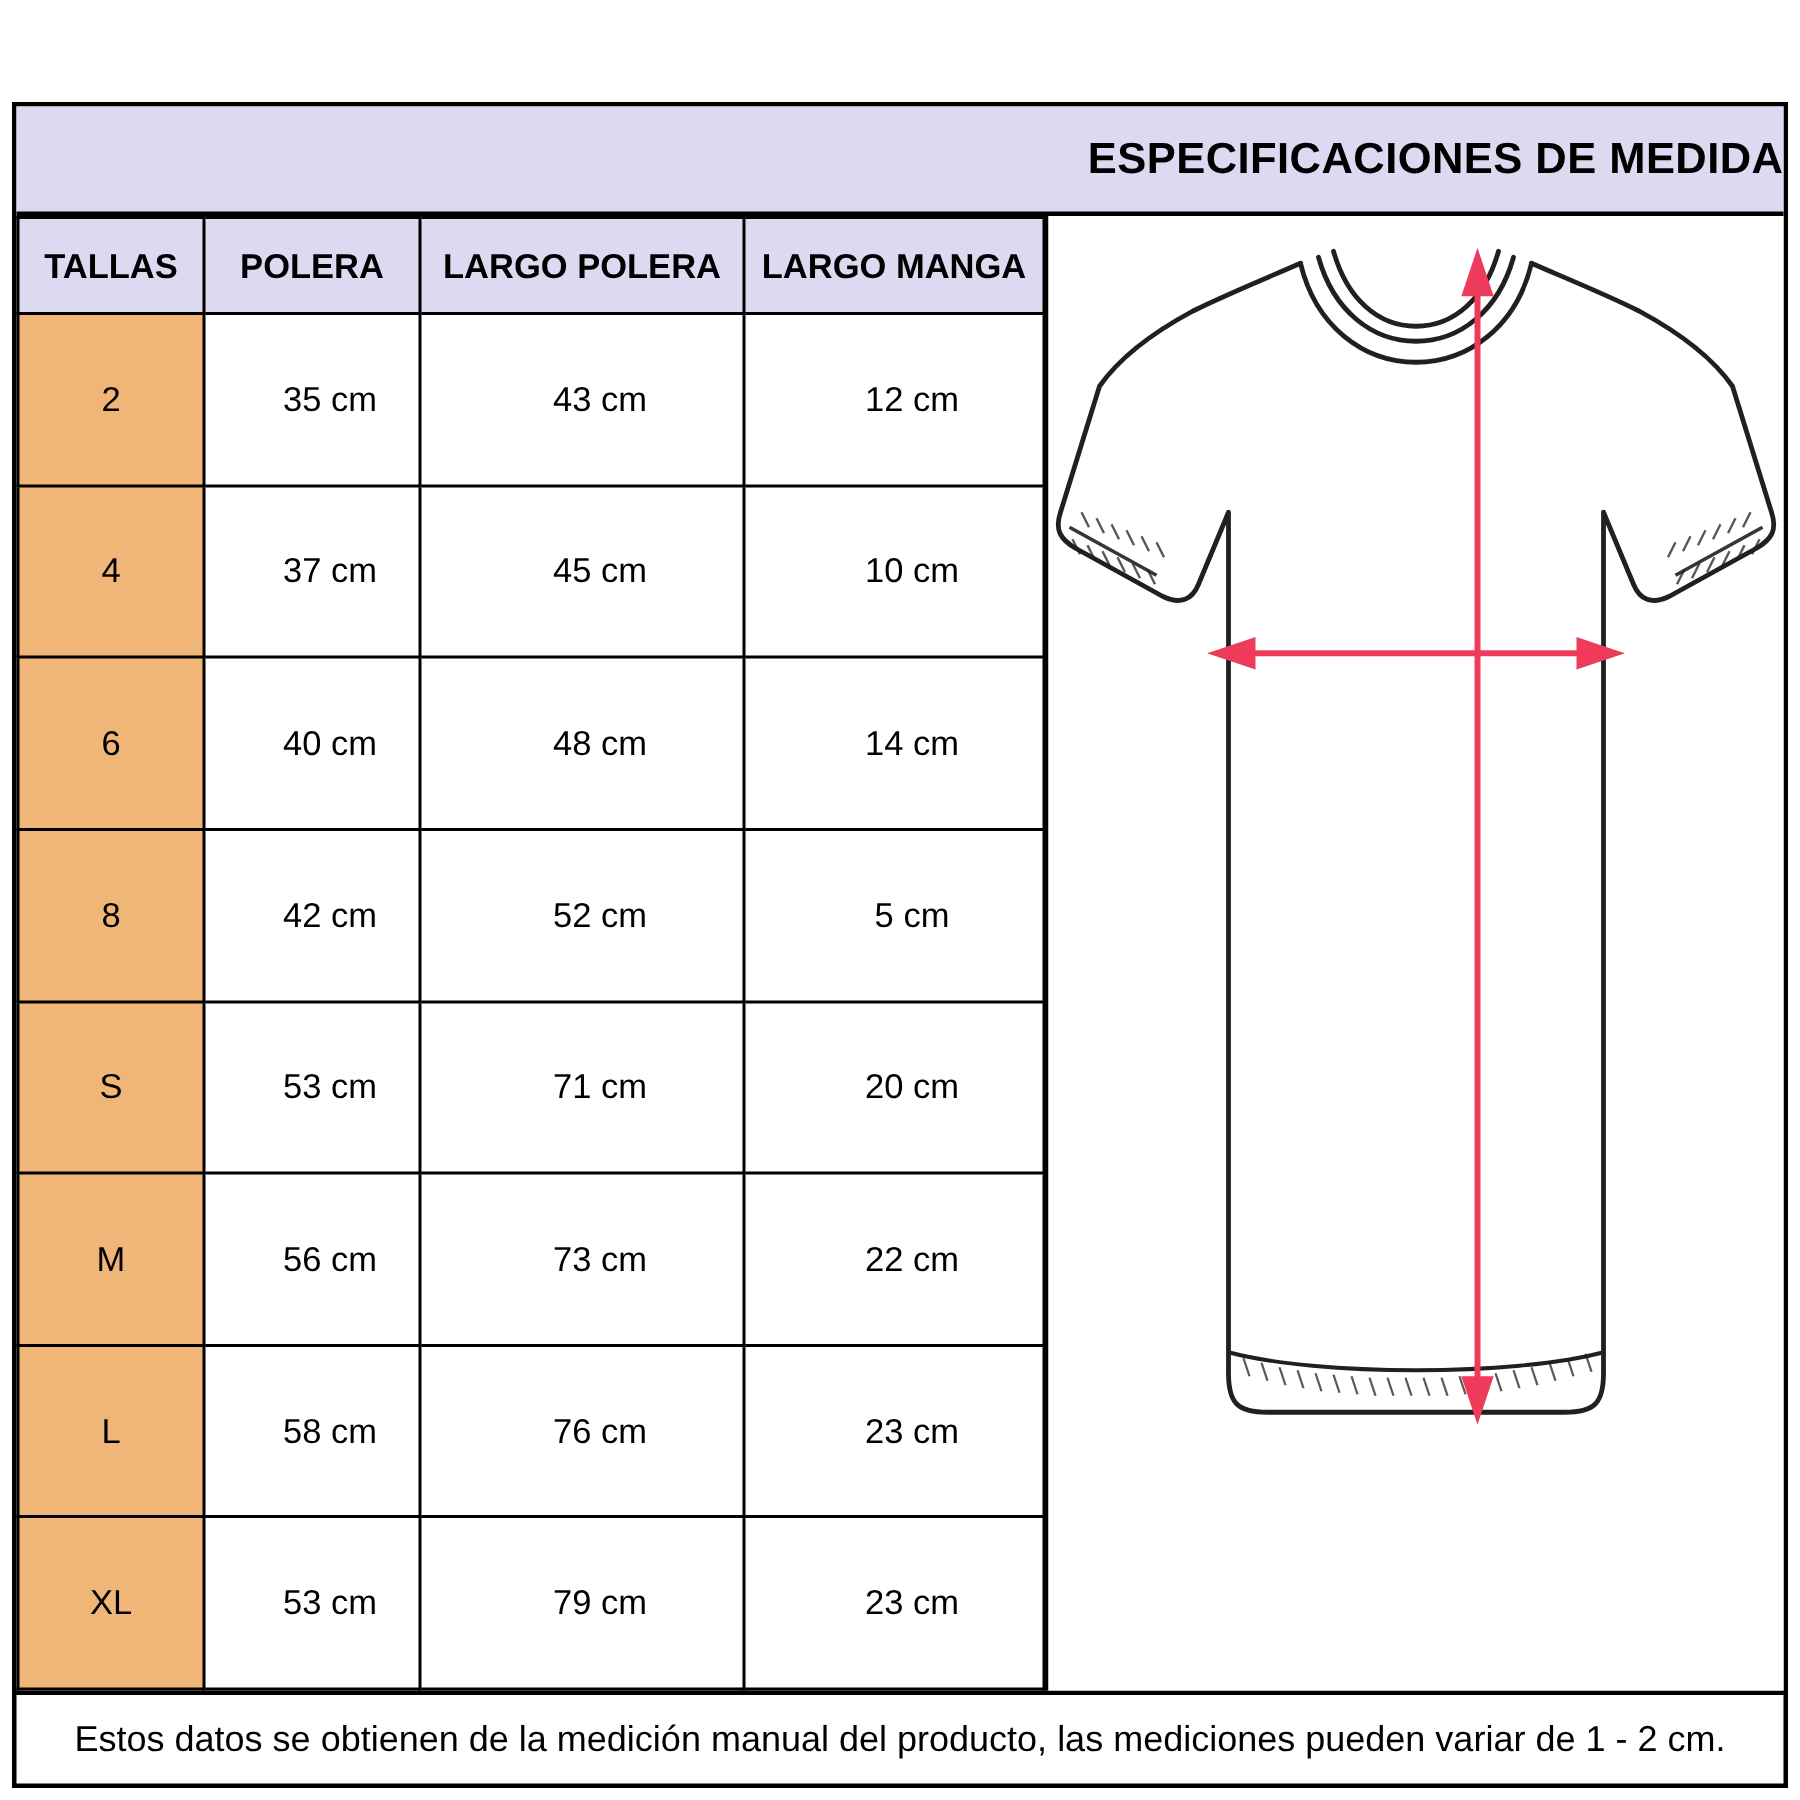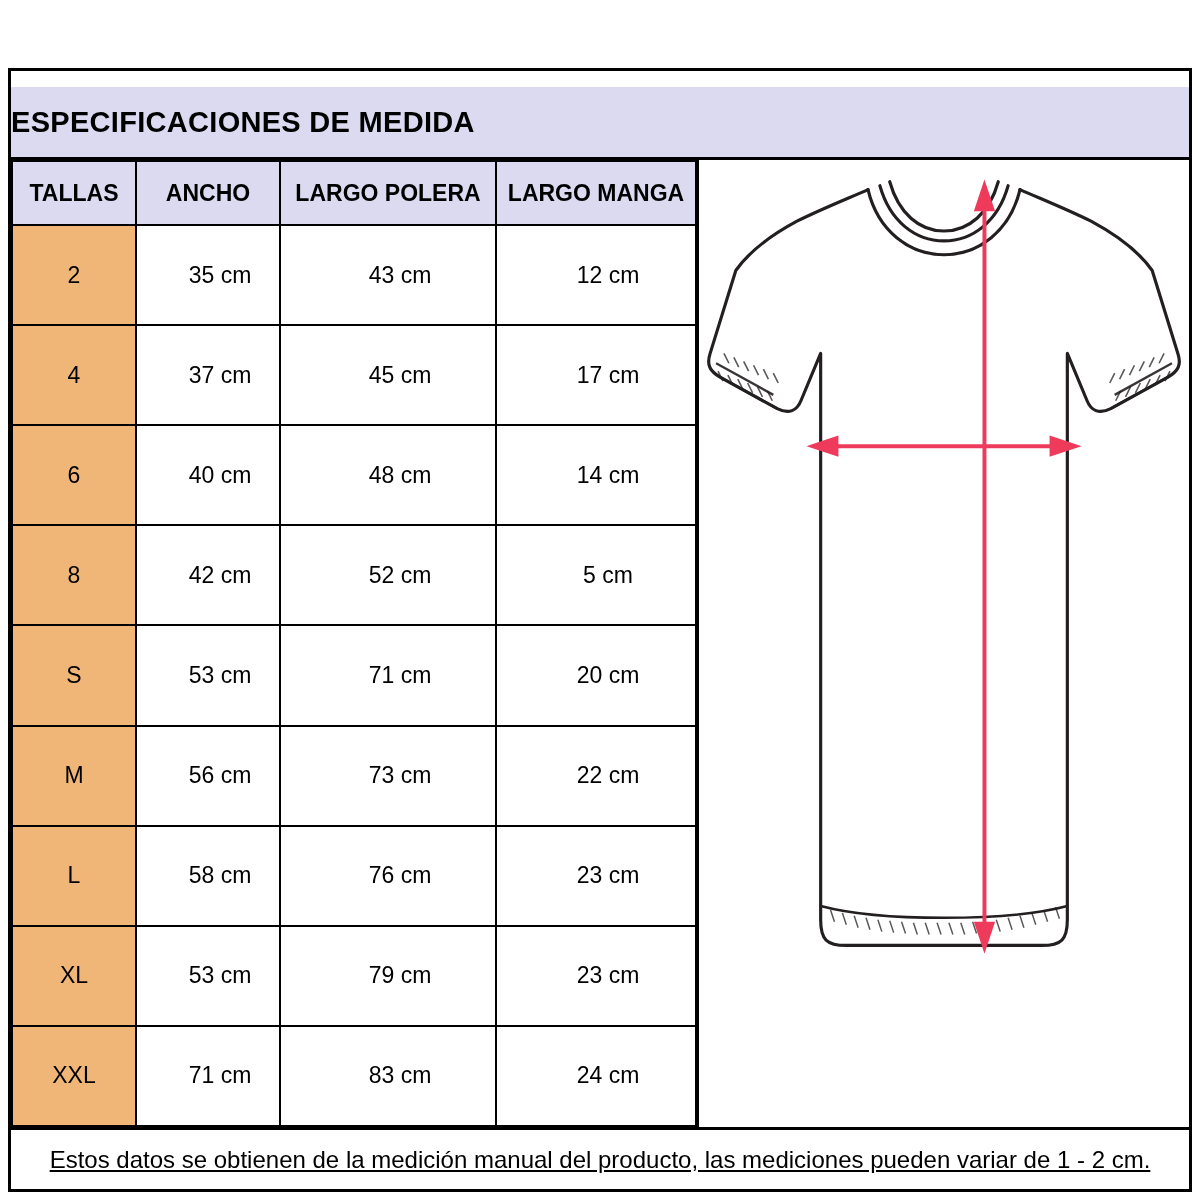--- a/index.html
+++ b/index.html
@@ -29,23 +29,22 @@
     box-sizing: border-box;
     display: flex;
     flex-direction: column;
   }
   .title-bar {
     height: 70px;
     background: #dcdaf0;
     border-bottom: 3px solid #000;
     display: flex;
     align-items: center;
-    justify-content: flex-start;
+    justify-content: flex-end;
     flex: 0 0 70px;
-    margin-top: 16px;
   }
   .title-bar .title-text {
     font-size: 29px;
     font-weight: bold;
     color: #000;
     letter-spacing: 0.3px;
   }
   .body-area {
     flex: 1 1 auto;
     display: flex;
@@ -116,21 +115,20 @@
     width: 1184px;
     height: 62px;
     border-left: 3px solid #000;
     border-right: 3px solid #000;
     border-bottom: 3px solid #000;
     box-sizing: border-box;
     display: flex;
     align-items: center;
     justify-content: center;
     background: #ffffff;
-    text-decoration: underline;
   }
   .footnote .note-text {
     font-size: 24px;
     color: #000;
     text-align: center;
   }
 </style>
 </head>
 <body>
 
@@ -148,37 +146,37 @@
         <table class="size-table">
           <colgroup>
             <col class="c1">
               <col class="c2">
               <col class="c3">
               <col class="c4">
           </colgroup>
           <thead>
             <tr>
               <th>TALLAS</th>
-              <th>ANCHO</th>
+              <th>POLERA</th>
               <th>LARGO POLERA</th>
               <th>LARGO MANGA</th>
             </tr>
           </thead>
           <tbody>
             <tr>
               <td class="size-cell">2</td>
               <td class="val-cell">35 cm</td>
               <td class="val-cell">43 cm</td>
               <td class="val-cell">12 cm</td>
             </tr>
             <tr>
               <td class="size-cell">4</td>
               <td class="val-cell">37 cm</td>
               <td class="val-cell">45 cm</td>
-              <td class="val-cell">17 cm</td>
+              <td class="val-cell">10 cm</td>
             </tr>
             <tr>
               <td class="size-cell">6</td>
               <td class="val-cell">40 cm</td>
               <td class="val-cell">48 cm</td>
               <td class="val-cell">14 cm</td>
             </tr>
             <tr>
               <td class="size-cell">8</td>
               <td class="val-cell">42 cm</td>
@@ -201,26 +199,20 @@
               <td class="size-cell">L</td>
               <td class="val-cell">58 cm</td>
               <td class="val-cell">76 cm</td>
               <td class="val-cell">23 cm</td>
             </tr>
             <tr>
               <td class="size-cell">XL</td>
               <td class="val-cell">53 cm</td>
               <td class="val-cell">79 cm</td>
               <td class="val-cell">23 cm</td>
-            </tr>
-            <tr>
-              <td class="size-cell">XXL</td>
-              <td class="val-cell">71 cm</td>
-              <td class="val-cell">83 cm</td>
-              <td class="val-cell">24 cm</td>
             </tr>
           </tbody>
         </table>
         <div class="table-filler"></div>
       </div>
 
       <div class="shirt-side">
         <svg class="shirt-svg" viewBox="0 0 490 980" preserveAspectRatio="xMidYMid meet">
           <g fill="none" stroke="#231f20" stroke-width="3.2" stroke-linejoin="round" stroke-linecap="round">
 

